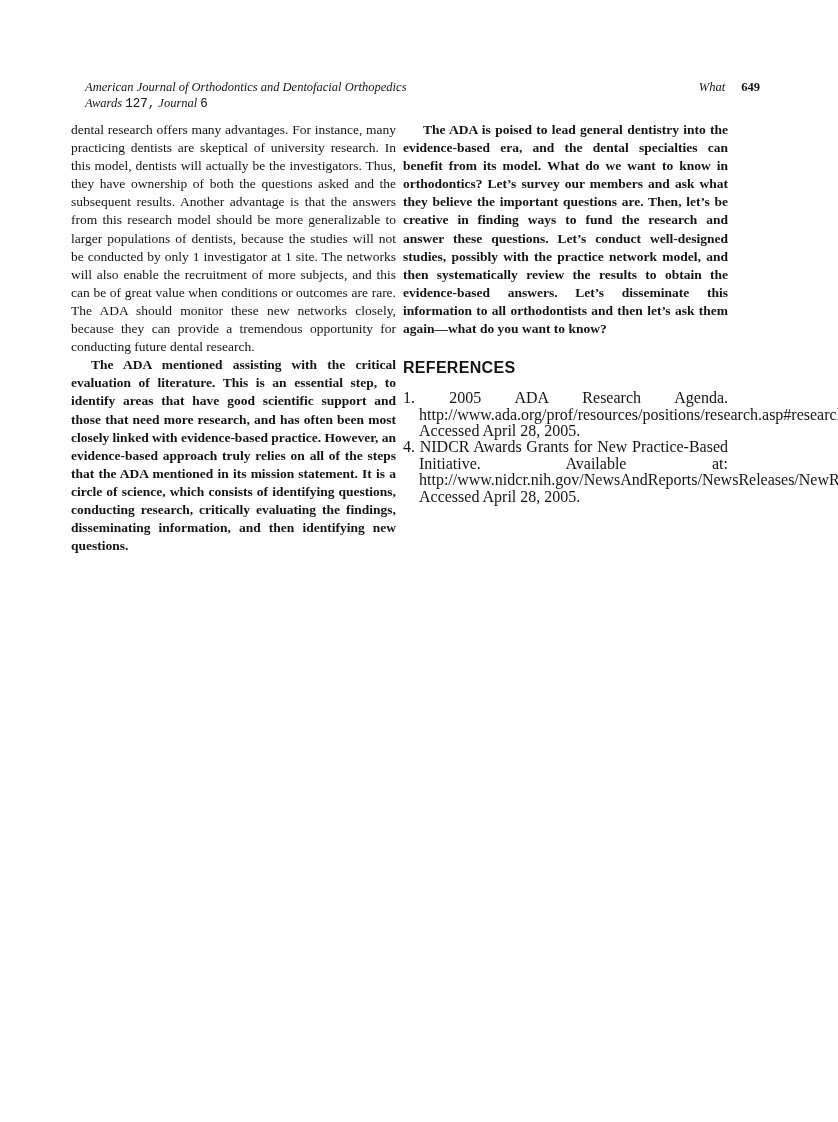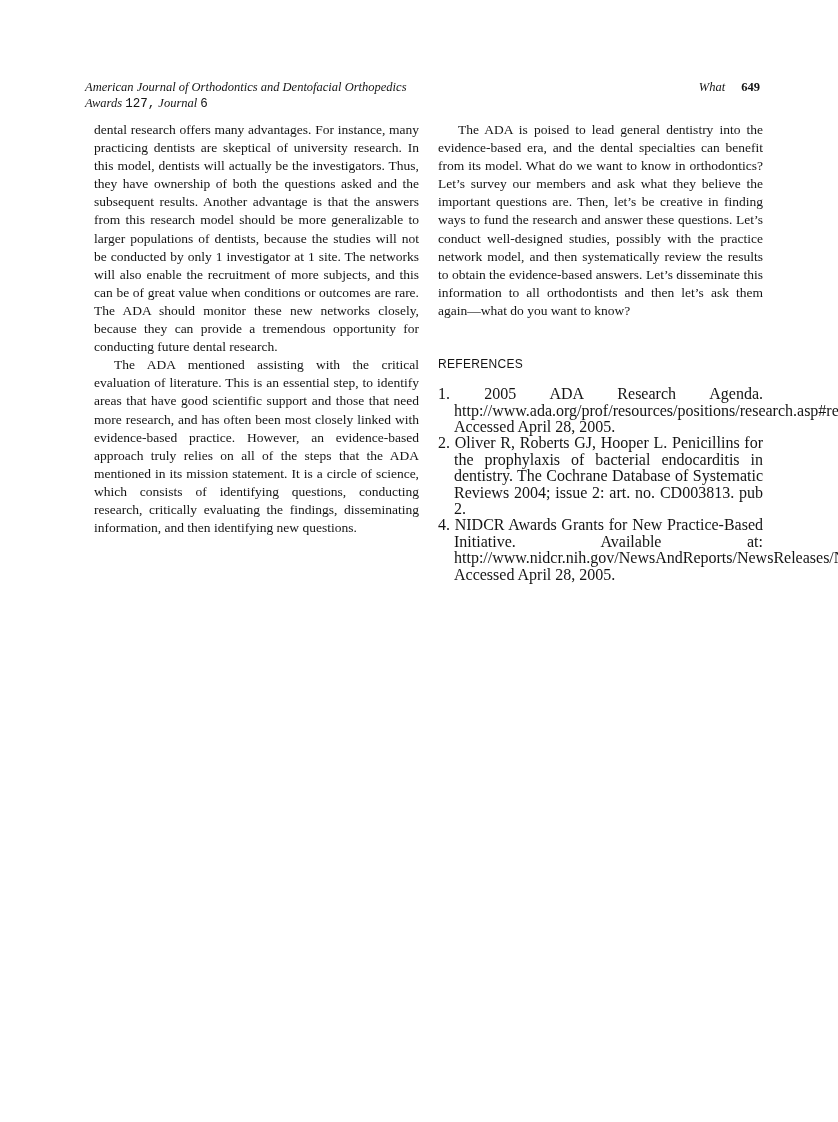--- a/index.html
+++ b/index.html
@@ -26,40 +26,40 @@
   }
   .header-left { font-style: italic; }
   .header-left .upright { font-style: normal; font-family: Liberation Mono, monospace; }
   .header-right { white-space: nowrap; }
   .header-right .author { font-style: italic; }
   .header-right .pageno { font-weight: bold; margin-left: 13px; font-style: normal; }
 
   .columns {
     position: absolute;
     top: 121px;
-    left: 94px;
+    left: 71px;
     display: flex;
-    gap: 19px;
+    gap: 7px;
   }
   .col {
     width: 325px;
     font-family: "Liberation Serif", serif;
     font-size: 13.5px;
     line-height: 18.1px;
     text-align: justify;
   }
   .col p { margin: 0; }
-  .col p.indent { text-indent: 20px; }
+  .col p.indent { text-indent: 20px; font-weight: bold; }
 
   .refs-heading {
     font-family: "Liberation Sans", sans-serif;
-    font-weight: normal;
-    font-size: 12px;
+    font-weight: bold;
+    font-size: 16px;
     letter-spacing: 0.3px;
-    margin-top: 35px;
+    margin-top: 21px;
     margin-bottom: 13px;
   }
   .ref {
     font-size: 16px;
     line-height: 16.4px;
     text-align: justify;
     padding-left: 16px;
     text-indent: -16px;
     margin: 0;
   }
@@ -92,20 +92,19 @@
       <p class="indent">The ADA mentioned assisting with the critical evaluation of literature. This is an essential step, to identify areas that have good scientific support and those that need more research, and has often been most closely linked with evidence-based practice. However, an evidence-based approach truly relies on all of the steps that the ADA mentioned in its mission statement. It is a circle of science, which consists of identifying questions, conducting research, critically evaluating the findings, disseminating information, and then identifying new questions.</p>
     </div>
 
     <div class="col">
       <p class="indent">The ADA is poised to lead general dentistry into the evidence-based era, and the dental specialties can benefit from its model. What do we want to know in orthodontics? Let’s survey our members and ask what they believe the important questions are. Then, let’s be creative in finding ways to fund the research and answer these questions. Let’s conduct well-designed studies, possibly with the practice network model, and then systematically review the results to obtain the evidence-based answers. Let’s disseminate this information to all orthodontists and then let’s ask them again—what do you want to know?</p>
 
       <div class="refs-heading">REFERENCES</div>
 
       <div>
         <p class="ref"><span>1.</span> <span>2005 ADA Research Agenda. http://www.ada.org/prof/resources/positions/research.asp#research. Accessed April 28, 2005.</span></p>
-        <p class="ref"><span>2.</span> <span>Oliver R, Roberts GJ, Hooper L. Penicillins for the prophylaxis of bacterial endocarditis in dentistry. The Cochrane Database of Systematic Reviews 2004; issue 2: art. no. CD003813. pub 2.</span></p>
         <p class="ref"><span>4.</span> <span>NIDCR Awards Grants for New Practice-Based Initiative. Available at: http://www.nidcr.nih.gov/NewsAndReports/NewsReleases/NewRelease033/2005.htm. Accessed April 28, 2005.</span></p>
       </div>
     </div>
 
   </div>
 
 </div>
 
 </body></html>

